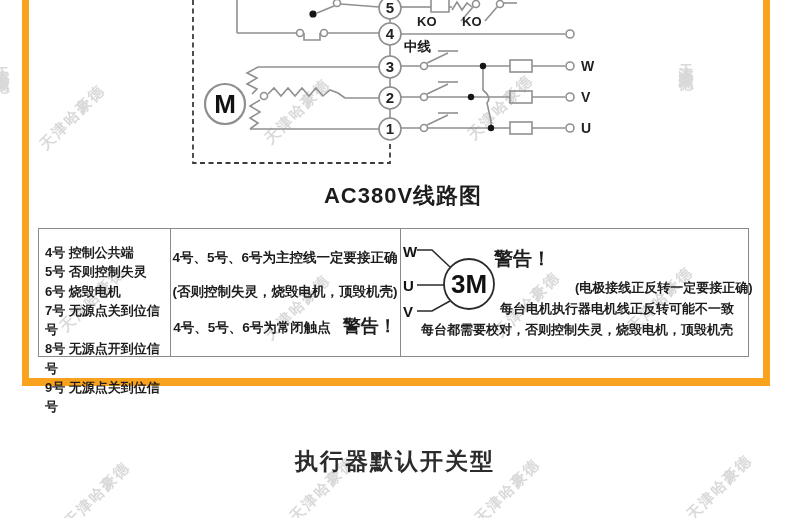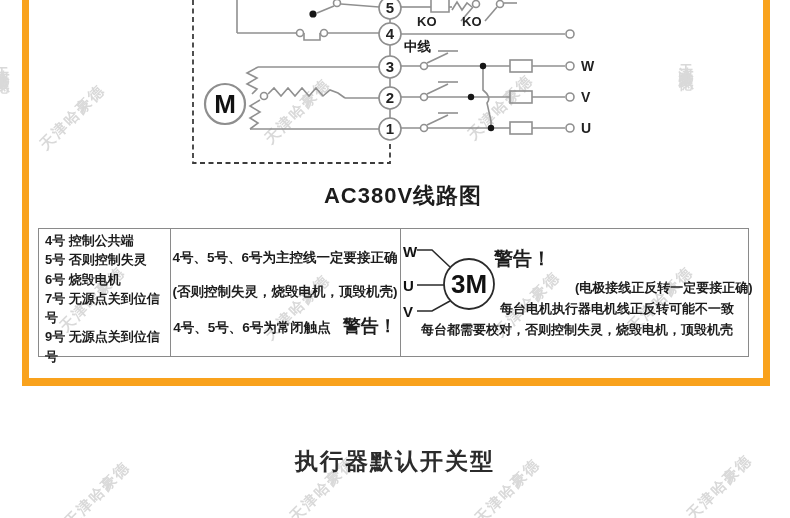--- a/index.html
+++ b/index.html
@@ -18,21 +18,21 @@
   
   .title{position:absolute;left:0;top:181px;width:790px;text-align:center;
          font-size:22px;font-weight:bold;letter-spacing:1px;z-index:2;padding-left:8px;}
   .caption{position:absolute;left:0;top:446px;width:790px;text-align:center;
            font-size:23px;font-weight:bold;color:#2b2b2b;letter-spacing:2px;z-index:2;}
   
   .tbl{position:absolute;left:38px;top:228px;width:711px;height:129px;
        border:1px solid #8a8a8a;box-sizing:border-box;z-index:2;}
   .tbl-div{position:absolute;top:228px;width:1px;height:129px;background:#8a8a8a;z-index:3;}
   .col1{position:absolute;left:38px;top:228px;width:132px;height:129px;box-sizing:border-box;
-        padding:3px 0 0 7px;font-size:13px;font-weight:600;line-height:19.3px;z-index:3;}
+        padding:15px 0 0 7px;font-size:13px;font-weight:600;line-height:19.3px;z-index:3;}
   .col2{position:absolute;left:170px;top:228px;width:230px;height:129px;display:flex;
         flex-direction:column;justify-content:center;align-items:center;
         font-size:13.5px;font-weight:bold;line-height:22px;z-index:3;gap:12px;}
   .col2 .warn{font-size:18px;margin-left:12px;}
   .c3txt{position:absolute;font-weight:bold;z-index:3;white-space:nowrap;}
 </style>
 </head>
 <body>
 
 <div class="stage">
@@ -160,20 +160,21 @@
 
   <div class="tbl"></div>
   <div class="tbl-div" style="left:170px;"></div>
   <div class="tbl-div" style="left:400px;"></div>
 
   <div class="col1">
     <div>4号 控制公共端</div>
     <div>5号 否则控制失灵</div>
     <div>6号 烧毁电机</div>
     <div>7号 无源点关到位信号</div>
+    <div>8号 无源点开到位信号</div>
     <div>9号 无源点关到位信号</div>
   </div>
 
   <div class="col2">
     <div>4号、5号、6号为主控线一定要接正确</div>
     <div>(否则控制失灵，烧毁电机，顶毁机壳)</div>
     <div style="display:flex;align-items:baseline;text-align:center;">
       <span>4号、5号、6号为常闭触点</span>
       <span class="warn">警告！</span>
     </div>

